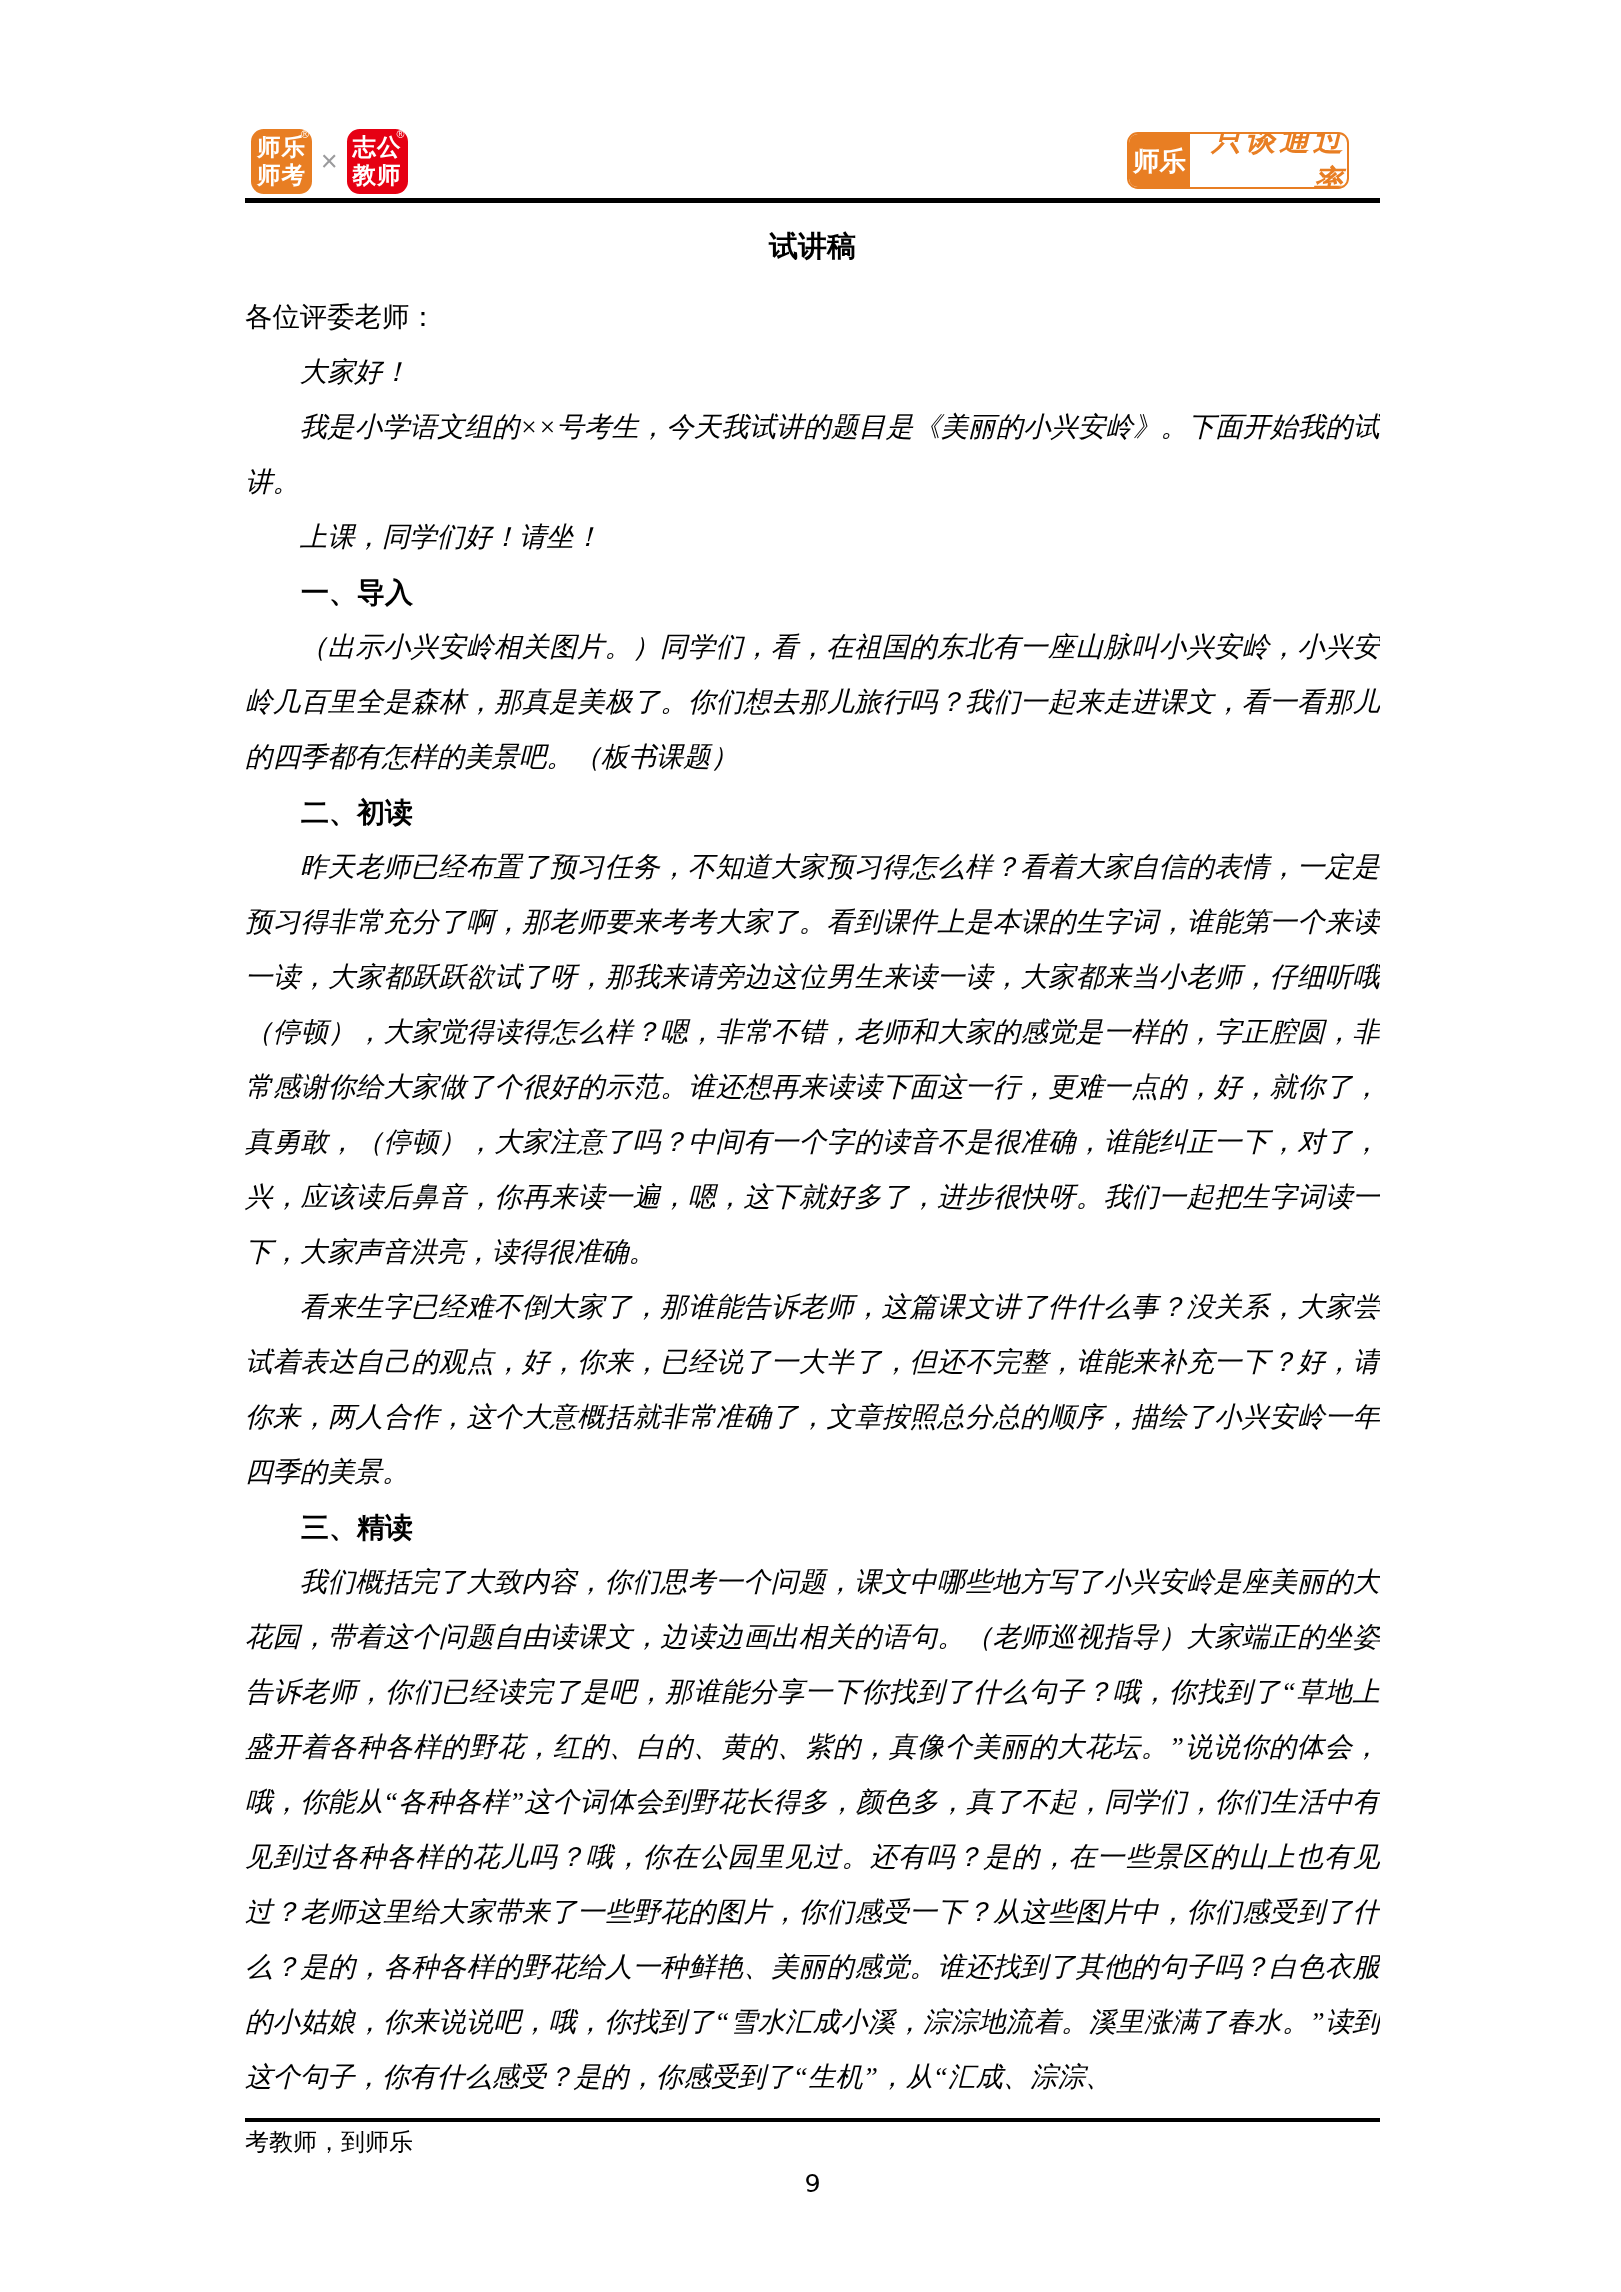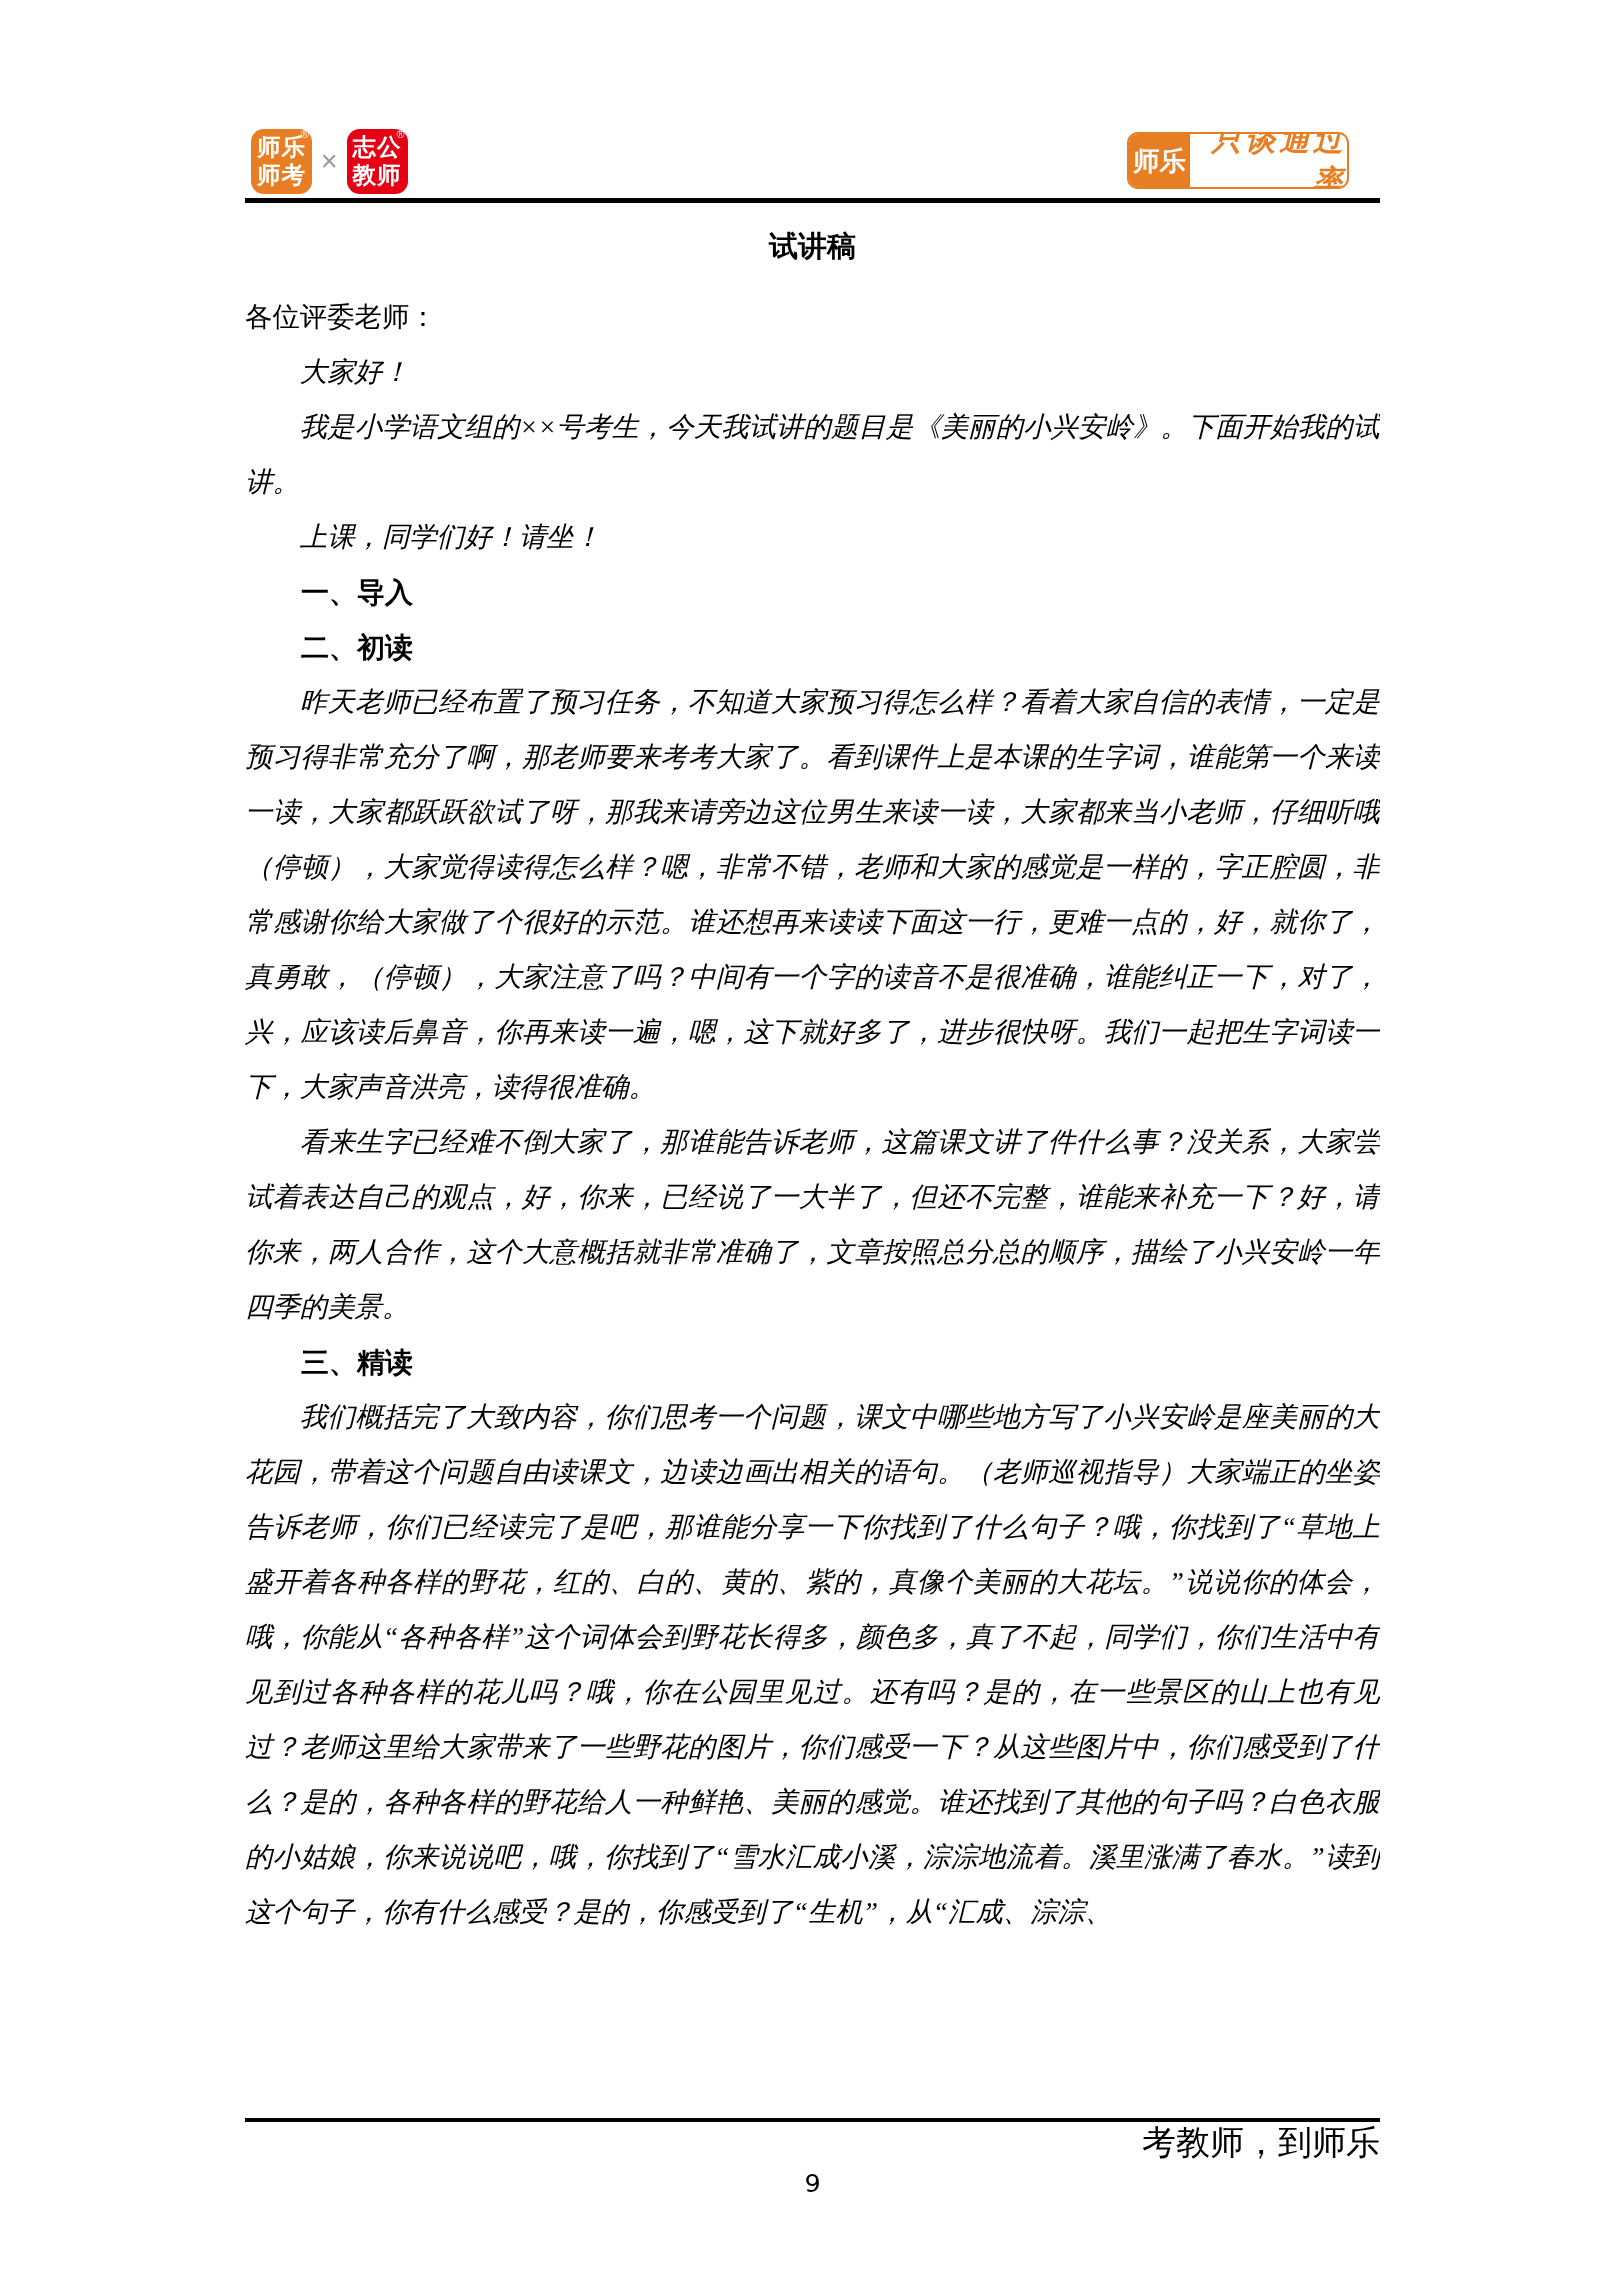--- a/index.html
+++ b/index.html
@@ -73,21 +73,21 @@
     font-weight:bold;text-indent:2em;
     font-family:"Liberation Sans","DejaVu Sans",sans-serif;
     font-size:28px;
   }
   
   .footer-rule{
     position:absolute;left:245px;top:2118px;width:1135px;height:3.9px;background:#000;
   }
   .footer-slogan{
     position:absolute;left:245px;top:2124px;width:1135px;
-    text-align:right;font-size:34px;line-height:37px;
+    text-align:left;font-size:24px;line-height:37px;
   }
   .page-number{
     position:absolute;left:245px;top:2166px;width:1135px;
     text-align:center;font-size:25.5px;line-height:35px;
     font-family:"DejaVu Sans","Liberation Sans",sans-serif;
   }
 </style>
 </head>
 <body>
 
@@ -114,20 +114,21 @@
 
   <div class="header-rule"></div>
 
   <main class="content">
     <h1 class="doc-title">试讲稿</h1>
     <p>各位评委老师：</p>
     <p class="indent">大家好！</p>
     <p class="indent">我是小学语文组的××号考生，今天我试讲的题目是《美丽的小兴安岭》。下面开始我的试讲。</p>
     <p class="indent">上课，同学们好！请坐！</p>
     <p class="heading">一、导入</p>
+    <p class="indent">（出示小兴安岭相关图片。）同学们，看，在祖国的东北有一座山脉叫小兴安岭，小兴安岭几百里全是森林，那真是美极了。你们想去那儿旅行吗？我们一起来走进课文，看一看那儿的四季都有怎样的美景吧。（板书课题）</p>
     <p class="heading">二、初读</p>
     <p class="indent">昨天老师已经布置了预习任务，不知道大家预习得怎么样？看着大家自信的表情，一定是预习得非常充分了啊，那老师要来考考大家了。看到课件上是本课的生字词，谁能第一个来读一读，大家都跃跃欲试了呀，那我来请旁边这位男生来读一读，大家都来当小老师，仔细听哦（停顿），大家觉得读得怎么样？嗯，非常不错，老师和大家的感觉是一样的，字正腔圆，非常感谢你给大家做了个很好的示范。谁还想再来读读下面这一行，更难一点的，好，就你了，真勇敢，（停顿），大家注意了吗？中间有一个字的读音不是很准确，谁能纠正一下，对了，兴，应该读后鼻音，你再来读一遍，嗯，这下就好多了，进步很快呀。我们一起把生字词读一下，大家声音洪亮，读得很准确。</p>
     <p class="indent">看来生字已经难不倒大家了，那谁能告诉老师，这篇课文讲了件什么事？没关系，大家尝试着表达自己的观点，好，你来，已经说了一大半了，但还不完整，谁能来补充一下？好，请你来，两人合作，这个大意概括就非常准确了，文章按照总分总的顺序，描绘了小兴安岭一年四季的美景。</p>
     <p class="heading">三、精读</p>
     <p class="indent">我们概括完了大致内容，你们思考一个问题，课文中哪些地方写了小兴安岭是座美丽的大花园，带着这个问题自由读课文，边读边画出相关的语句。（老师巡视指导）大家端正的坐姿告诉老师，你们已经读完了是吧，那谁能分享一下你找到了什么句子？哦，你找到了“草地上盛开着各种各样的野花，红的、白的、黄的、紫的，真像个美丽的大花坛。”说说你的体会，哦，你能从“各种各样”这个词体会到野花长得多，颜色多，真了不起，同学们，你们生活中有见到过各种各样的花儿吗？哦，你在公园里见过。还有吗？是的，在一些景区的山上也有见过？老师这里给大家带来了一些野花的图片，你们感受一下？从这些图片中，你们感受到了什么？是的，各种各样的野花给人一种鲜艳、美丽的感觉。谁还找到了其他的句子吗？白色衣服的小姑娘，你来说说吧，哦，你找到了“雪水汇成小溪，淙淙地流着。溪里涨满了春水。”读到这个句子，你有什么感受？是的，你感受到了“生机”，从“汇成、淙淙、</p>
   </main>
 
   <div class="footer-rule"></div>
   <div class="footer-slogan">考教师，到师乐</div>
   <div class="page-number">9</div>

